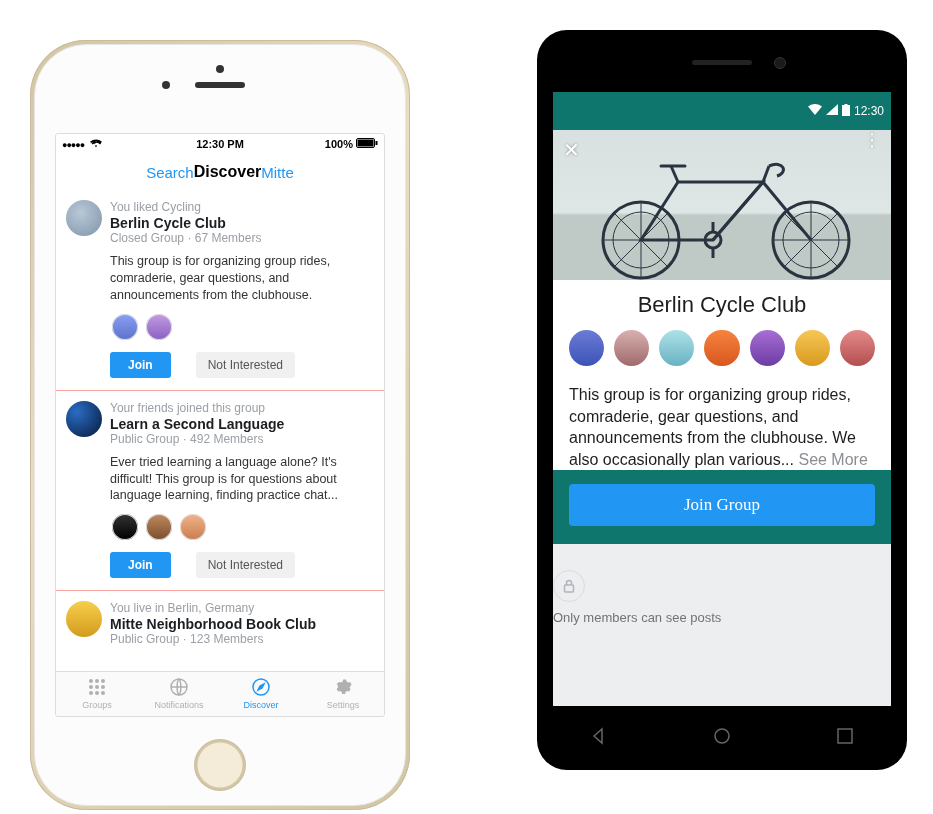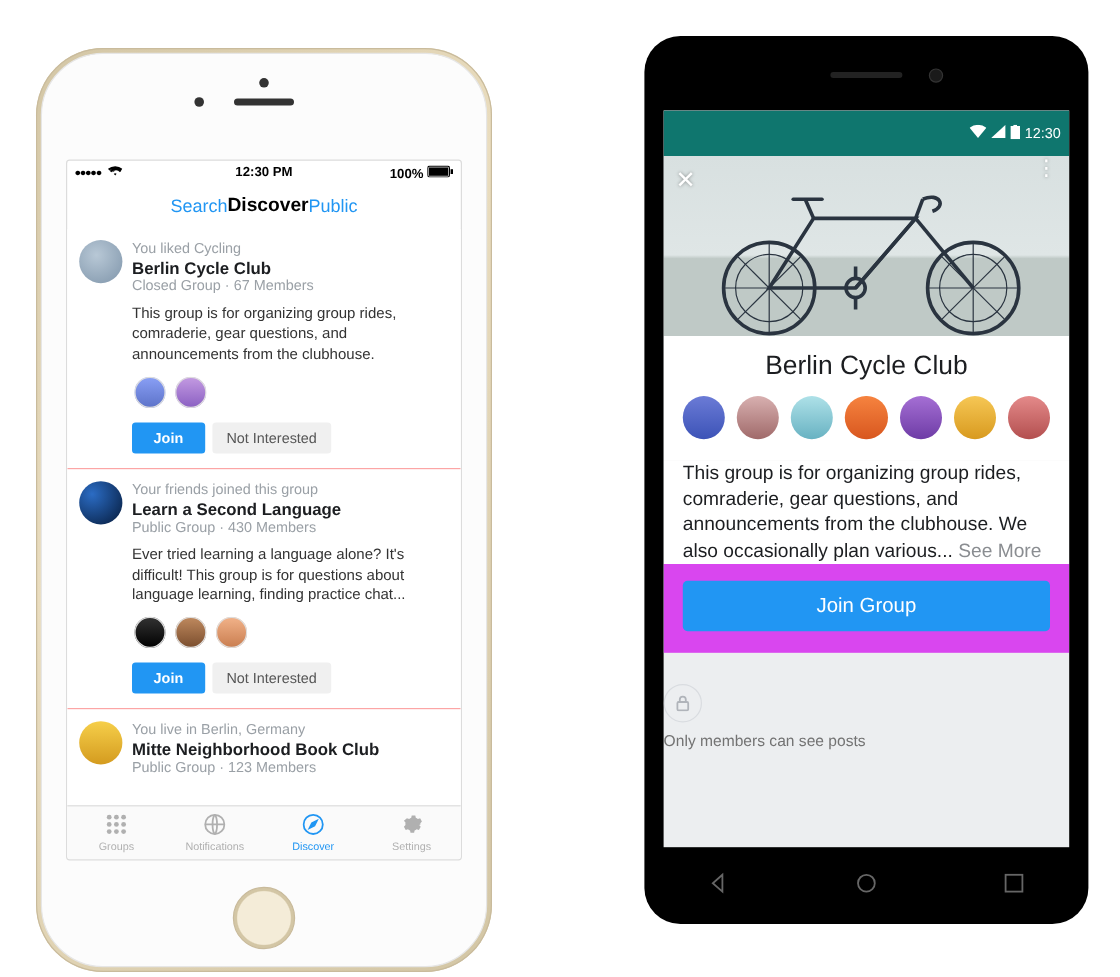--- a/index.html
+++ b/index.html
@@ -30,21 +30,21 @@
   .ios-list{position:absolute;top:56px;left:0;right:0;bottom:44px;overflow:hidden;background:#fff;font-size:13px;}
   .ios-row{padding:10px 10px 12px 10px;border-bottom:1px solid #fca5a5;display:flex;}
   .ios-avatar{width:36px;height:36px;border-radius:50%;flex:0 0 36px;margin-right:8px;}
   .ios-rowbody{flex:1;min-width:0;}
   .reason{color:#9aa0a6;font-size:12px;margin-bottom:1px;}
   .gname{font-weight:600;font-size:14px;color:#1c1e21;}
   .gmeta{color:#9aa0a6;font-size:12px;margin-bottom:8px;}
   .gdesc{color:#333;font-size:12.5px;line-height:1.35;margin-bottom:8px;}
   .mem-row{display:flex;gap:4px;margin-bottom:10px;}
   .mem{width:26px;height:26px;border-radius:50%;border:2px solid #fff;box-shadow:0 0 0 1px #ddd inset;}
-  .btnrow{display:flex;gap:6px;}
+  .btnrow{display:flex;gap:25px;}
   .btn-join{background:#2196f3;color:#fff;font-weight:600;font-size:12px;border-radius:3px;padding:6px 18px;}
   .btn-noti{background:#f0f0f0;color:#555;font-size:12px;border-radius:3px;padding:6px 12px;}
 
   .ios-tabbar{position:absolute;left:0;right:0;bottom:0;height:44px;border-top:1px solid #ddd;background:#fafafa;display:flex;}
   .ios-tab{flex:1;display:flex;flex-direction:column;align-items:center;justify-content:center;color:#b0b0b0;font-size:9px;gap:1px;}
   .ios-tab.active{color:#2196f3;}
   .ios-tab .ico{font-size:18px;line-height:1;}
 
   
   .av-cycle{background:radial-gradient(circle at 40% 35%,#b8c8d6,#7f95aa);} 
@@ -77,21 +77,21 @@
   .am1{background:linear-gradient(#6b7bd6,#3c53b7);}
   .am2{background:linear-gradient(#d8b0b0,#a06a6a);}
   .am3{background:linear-gradient(#aee1e8,#68b2c2);}
   .am4{background:linear-gradient(#f6833f,#d8571f);}
   .am5{background:linear-gradient(#a56fd4,#6e3ca6);}
   .am6{background:linear-gradient(#f6c755,#d89a1f);}
   .am7{background:linear-gradient(#e48a8a,#b34f4f);}
 
   .and-desc{background:#fff;text-align:left;padding:0 16px 0;font-size:16px;color:#1c1e21;line-height:1.35;}
   .and-desc .seemore{color:#8a8d91;}
-  .and-joinwrap{background:#d946ef;padding:14px 16px 18px;}
+  .and-joinwrap{background:#0f766e;padding:14px 16px 18px;font-family:Liberation Serif, serif;}
   .and-join{background:#2196f3;color:#fff;font-size:17px;text-align:center;padding:11px 0;border-radius:4px;}
 
   .and-private{padding:26px 0;text-align:left;color:#737373;font-size:13px;}
   .and-lock{display:inline-flex;width:30px;height:30px;border-radius:50%;border:1px solid #d9dce0;align-items:center;justify-content:center;color:#b0b4ba;margin-bottom:8px;font-size:14px;}
 
   .and-softkeys{position:absolute;bottom:0;left:0;right:0;height:64px;display:flex;align-items:center;justify-content:space-around;color:#555;}
 
 </style>
 </head>
 <body>
@@ -125,21 +125,21 @@
                   <rect x="1.5" y="1.5" width="16" height="7" fill="#000"></rect>
                   <rect x="19.5" y="3" width="2" height="4" fill="#000"></rect>
                 </svg>
             </span>
           </span>
         </div>
 
         <div class="ios-nav">
           <span class="link">Search</span>
           <span class="title">Discover</span>
-          <span class="link">Public</span>
+          <span class="link">Mitte</span>
         </div>
 
         <div class="ios-list">
 
           <div class="ios-row">
             <div class="ios-avatar av-cycle"></div>
             <div class="ios-rowbody">
               <div class="reason">You liked Cycling</div>
               <div class="gname">Berlin Cycle Club</div>
               <div class="gmeta"><span>Closed Group</span> · <span>67 Members</span></div>
@@ -153,21 +153,21 @@
                 <div class="btn-noti">Not Interested</div>
               </div>
             </div>
           </div>
 
           <div class="ios-row">
             <div class="ios-avatar av-planet"></div>
             <div class="ios-rowbody">
               <div class="reason">Your friends joined this group</div>
               <div class="gname">Learn a Second Language</div>
-              <div class="gmeta"><span>Public Group</span> · <span>430 Members</span></div>
+              <div class="gmeta"><span>Public Group</span> · <span>492 Members</span></div>
               <div class="gdesc">Ever tried learning a language alone? It's difficult! This group is for questions about language learning, finding practice chat...</div>
               <div class="mem-row">
                 <div class="mem m3"></div>
                 <div class="mem m4"></div>
                 <div class="mem m5"></div>
               </div>
               <div class="btnrow">
                 <div class="btn-join">Join</div>
                 <div class="btn-noti">Not Interested</div>
               </div>

